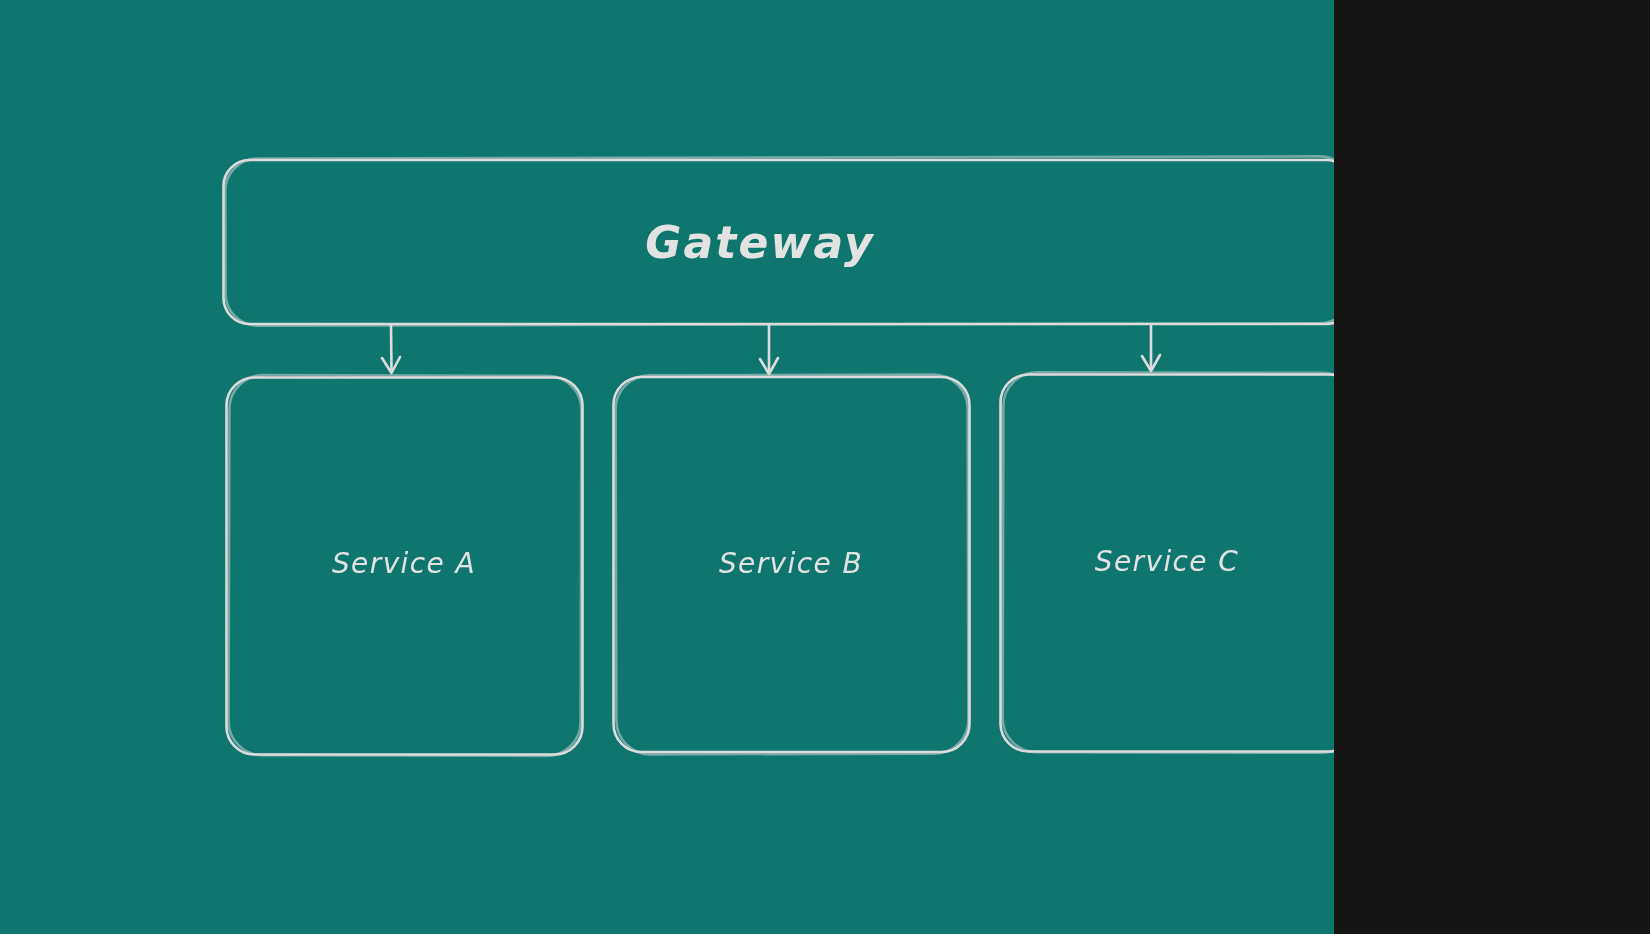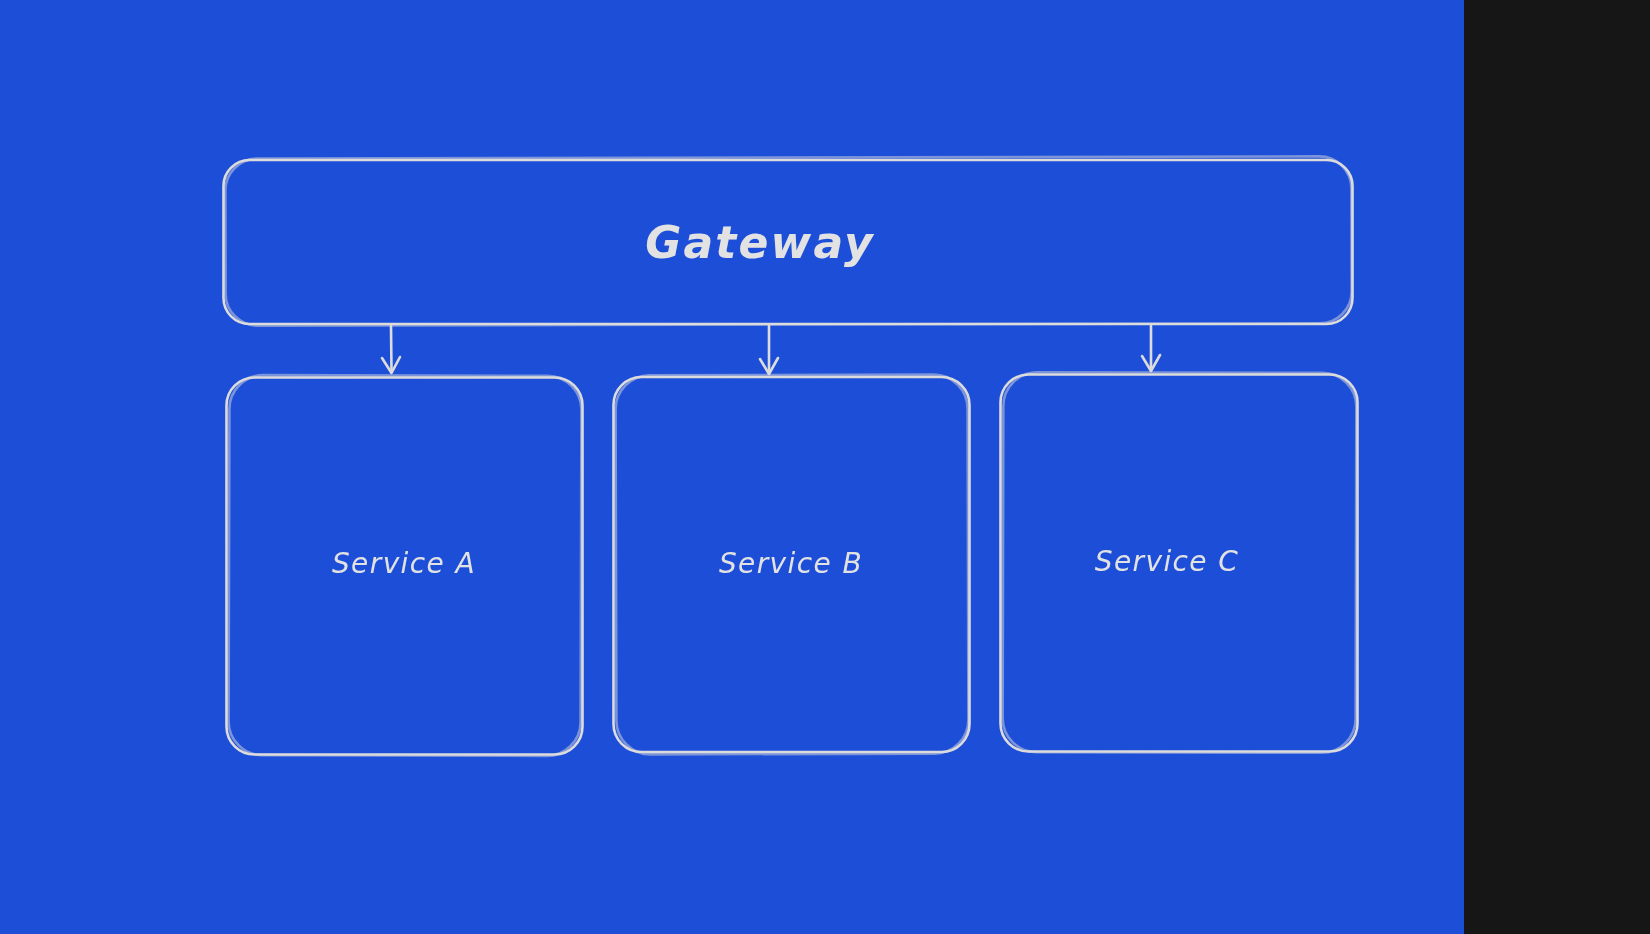--- a/index.html
+++ b/index.html
@@ -2,23 +2,23 @@
 <html><head>
 <meta charset="utf-8">
 <style>
   html, body {
     margin: 0;
     padding: 0;
     background: #161616;
   }
   .stage {
     position: relative;
-    width: 1464px;
+    width: 1334px;
     height: 934px;
-    background: #1d4ed8;
+    background: #0f766e;
     overflow: hidden;
   }
   svg { display: block; width: 1650px; height: 934px; }
 
   .sketch {
     fill: none;
     stroke: #dcdcdc;
     stroke-width: 2.6;
     stroke-linecap: round;
     stroke-linejoin: round;

